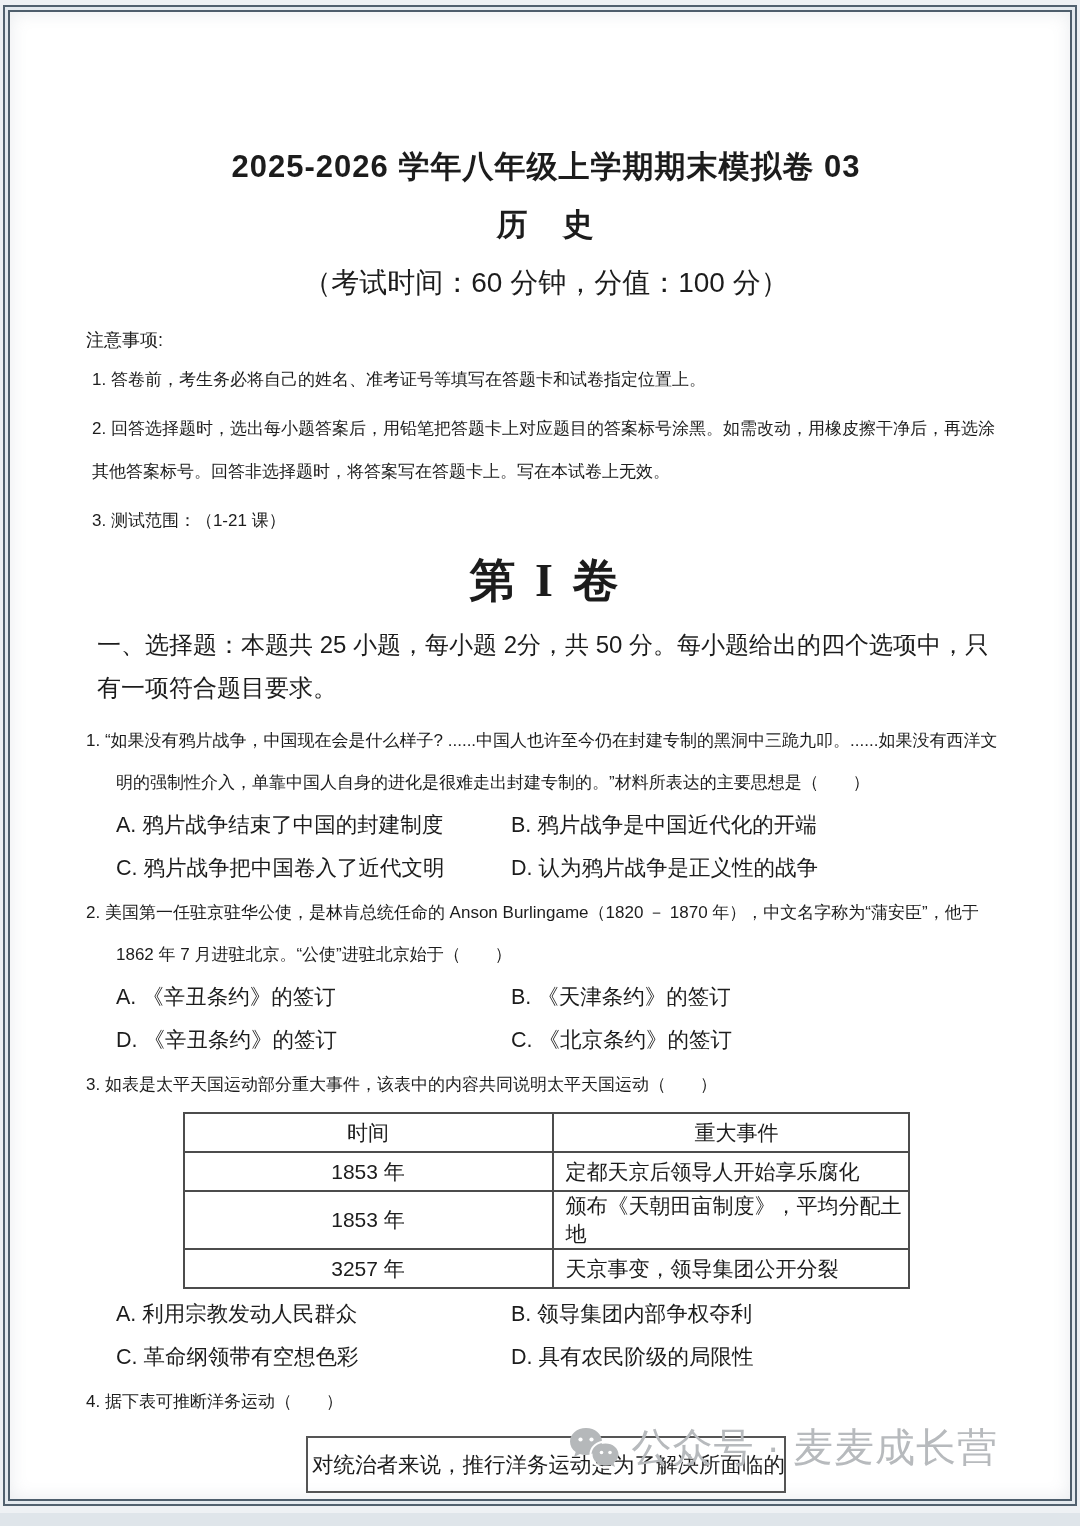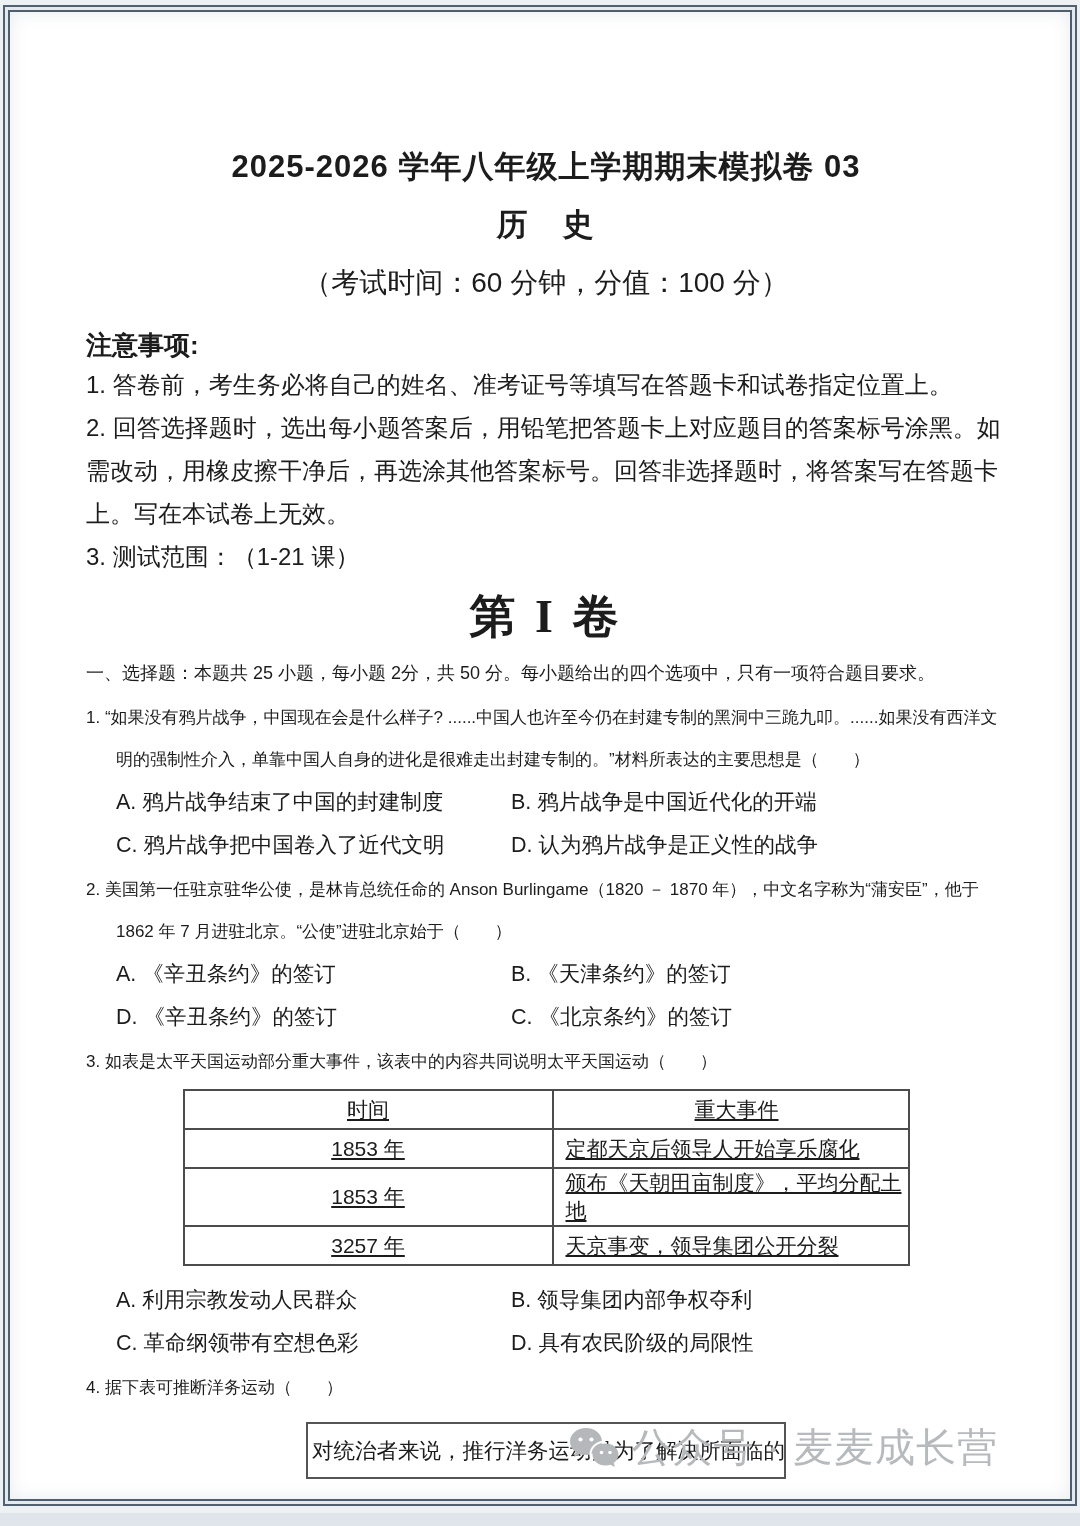--- a/index.html
+++ b/index.html
@@ -30,50 +30,49 @@
   .exam-subject {
     margin: 16px 0 0; text-align: center;
     font-size: 31px; font-weight: 700; letter-spacing: 2px;
   }
   .exam-meta {
     margin: 18px 0 0; text-align: center;
     font-size: 28px; font-weight: 400;
   }
   .notice-heading {
     margin: 26px 0 0;
-    font-size: 26px; font-weight: 700;
+    font-size: 18px; font-weight: 400;
   }
   .notice {
-    margin: 0; font-size: 24px; line-height: 43px; font-weight: 400;
+    margin: 6px; font-size: 17px; line-height: 43px; font-weight: 400;
   }
   .part-title {
     margin: 8px 0 4px; text-align: center;
     font-family: "Liberation Serif", serif;
     font-size: 46px; font-weight: 700; letter-spacing: 4px;
   }
-  .section-intro { margin: 0; font-size: 18px; line-height: 43px; }
+  .section-intro { margin: 11px; font-size: 24px; line-height: 43px; }
 
   .question { margin-top: 2px; }
   .stem {
     margin: 0; font-size: 17px; line-height: 42px;
     padding-left: 30px; text-indent: -30px;
   }
   .options {
     display: grid;
     grid-template-columns: 395px auto;
     justify-content: start;
     margin-left: 30px;
     font-size: 21.5px; line-height: 43px;
   }
 
   .q-table {
-    width: 727px; margin: 6px auto 13px;
+    width: 727px; margin: 6px auto 4px;
     border-collapse: collapse;
     table-layout: fixed;
-    text-decoration: underline;
   }
   .q-table th, .q-table td {
     border: 2px solid #4c4c4c;
     font-size: 21px; font-weight: 400;
     height: 37px; padding: 0;
   }
   .q-table .col-time { width: 367px; text-align: center; }
   .q-table .col-event { text-align: left; padding-left: 12px; }
 
   .excerpt-box {

